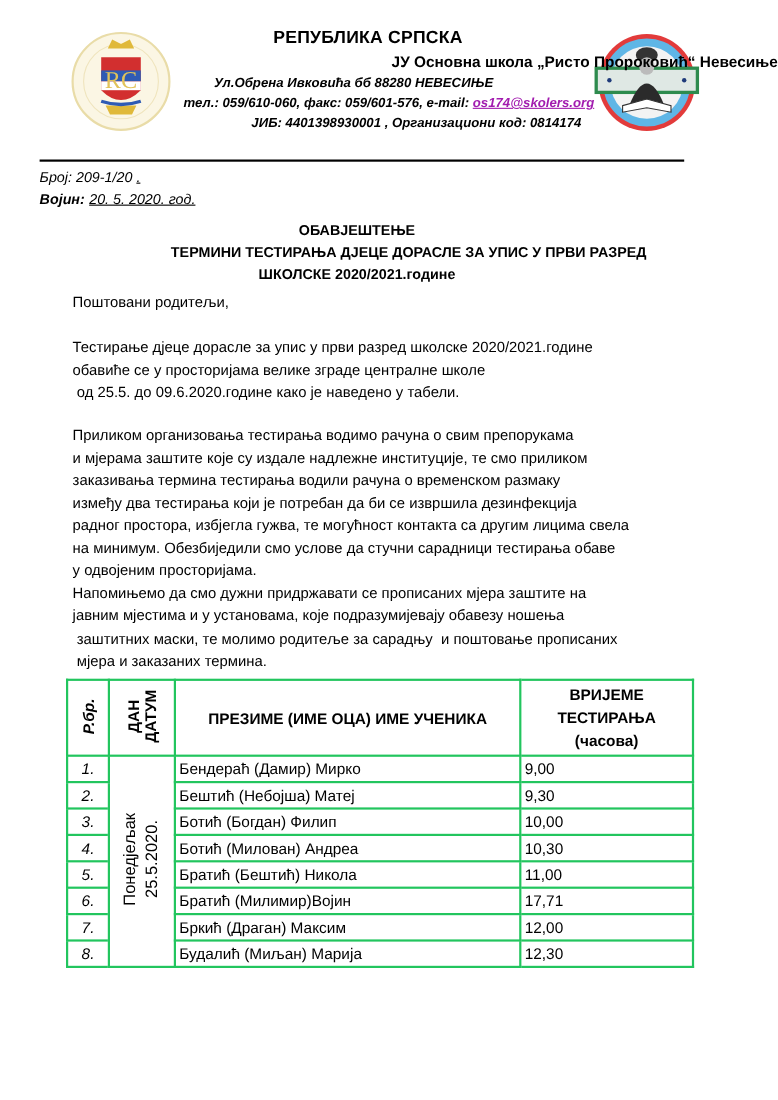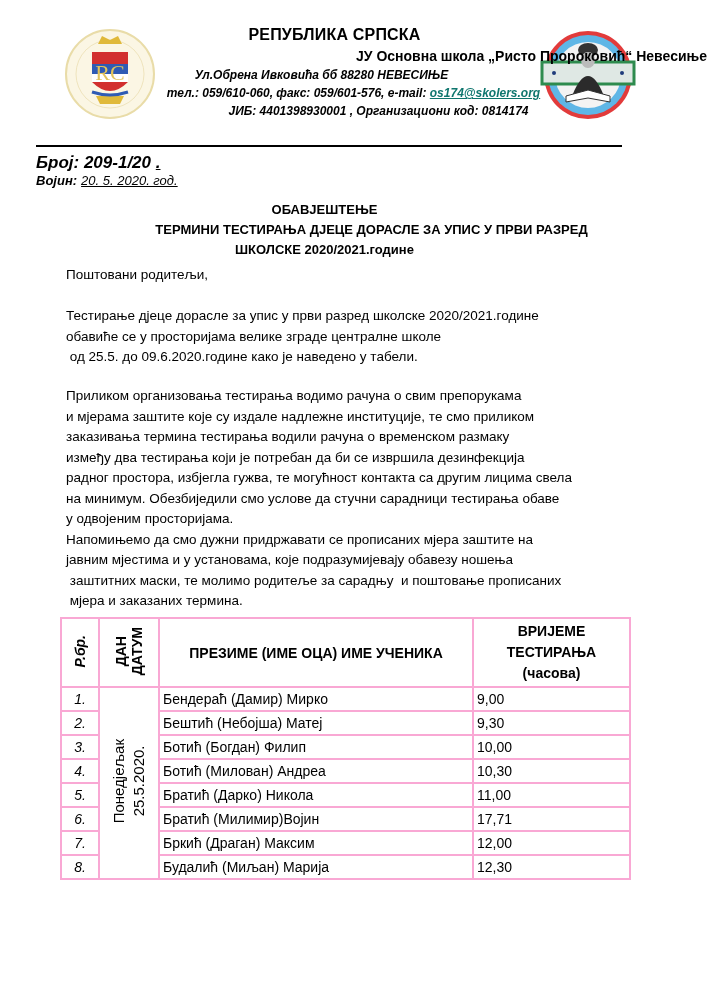--- a/index.html
+++ b/index.html
@@ -3,32 +3,32 @@
 <meta charset="utf-8">
 <style>
   html, body { margin:0; padding:0; background:#fff; }
   body { width:707px; height:1000px; position:relative; overflow:hidden;
          font-family:"Liberation Sans", sans-serif; color:#000; }
   .abs { position:absolute; }
   .hdr-title { left:0; width:669px; top:26px; text-align:center; font-weight:bold; font-size:16px; letter-spacing:0.2px; }
   .hdr-school { left:0; width:707px; top:48px; text-align:right; font-weight:bold; font-size:14px; }
   .hdr-addr { left:0; width:643px; top:68px; text-align:center; font-weight:bold; font-style:italic; font-size:12px; }
   .hdr-contact { left:0; width:707px; top:86px; text-align:center; font-weight:bold; font-style:italic; font-size:12px; }
-  .hdr-contact .email { color:#0f766e; text-decoration:underline; }
+  .hdr-contact .email { color:#a21caf; text-decoration:underline; }
   .hdr-ids { left:0; width:707px; top:104px; text-align:center; font-weight:bold; font-style:italic; font-size:12px;padding-left:25px; }
   .rule { left:36px; width:586px; top:145px; height:0; border-top:2px solid #000; }
-  .ref { left:36px; top:153px; font-weight:bold; font-style:italic; font-size:17px; }
+  .ref { left:36px; top:153px; font-weight:normal; font-style:italic; font-size:13px; }
   .date { left:36px; top:173px; font-style:italic; font-size:13px; }
   .date .lbl { font-weight:bold; }
   .date .val { text-decoration:underline; margin-left:4px; }
   .ref .u { text-decoration:underline; }
   .notice { left:0; width:649px; text-align:center; font-weight:bold; font-size:13px; }
   .para { left:66px; font-size:13.5px; line-height:20.5px; white-space:pre; }
   table.sched { position:absolute; left:60px; top:617px; width:571px; border-collapse:collapse; font-size:14px; }
-  table.sched td, table.sched th { border:2px solid #f9a8d4; padding:0 3px; }
+  table.sched td, table.sched th { border:2px solid #22c55e; padding:0 3px; }
   table.sched th { font-weight:bold; height:67px; font-size:14px; }
   table.sched td { height:22px; }
   .vert { writing-mode:vertical-rl; transform:rotate(180deg); white-space:nowrap; display:inline-block; line-height:16px; }
   .num { font-style:italic; text-align:center; width:30px; }
   .day { text-align:center; width:52px; font-size:14px; }
   .name { width:306px; }
   .time { }
   .logo { position:absolute; }
 </style>
 </head>
@@ -120,21 +120,21 @@
       <td class="name">Ботић (Богдан) Филип</td>
       <td class="time">10,00</td>
     </tr>
     <tr>
       <td class="num">4.</td>
       <td class="name">Ботић (Милован) Андреа</td>
       <td class="time">10,30</td>
     </tr>
     <tr>
       <td class="num">5.</td>
-      <td class="name">Братић (Дарко) Никола</td>
+      <td class="name">Братић (Бештић) Никола</td>
       <td class="time">11,00</td>
     </tr>
     <tr>
       <td class="num">6.</td>
       <td class="name">Братић (Милимир)Војин</td>
       <td class="time">17,71</td>
     </tr>
     <tr>
       <td class="num">7.</td>
       <td class="name">Бркић (Драган) Максим</td>

